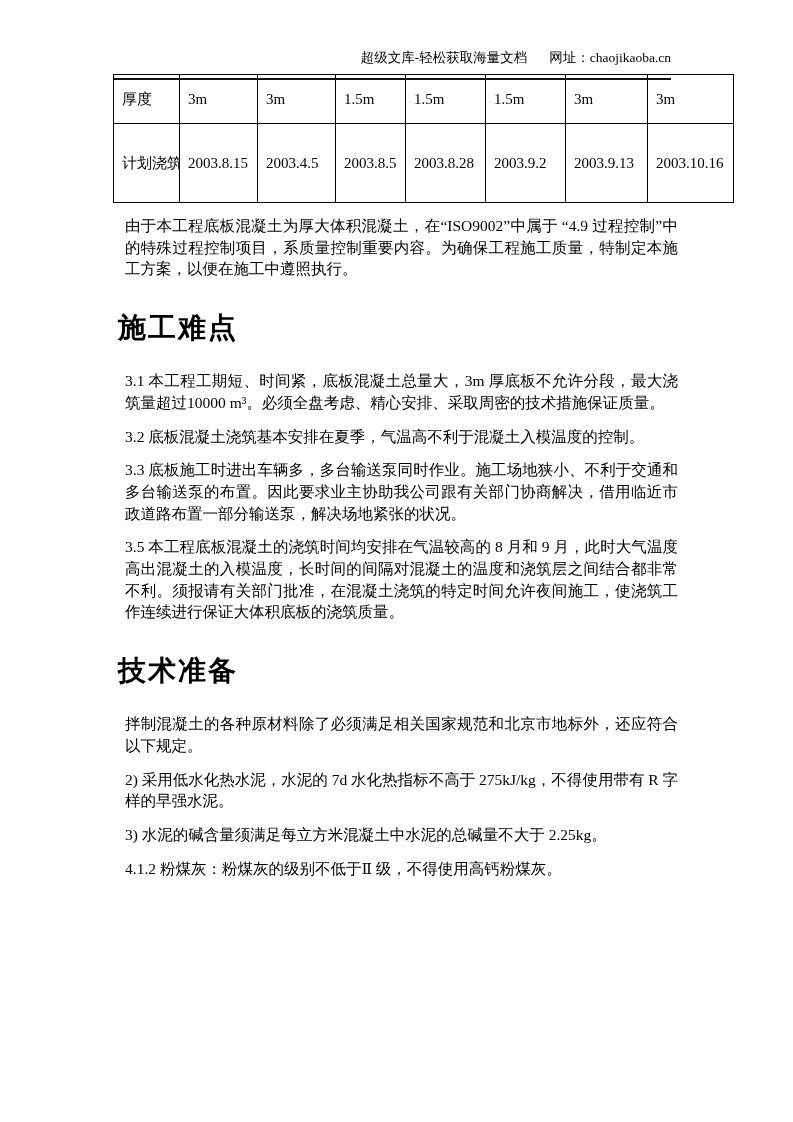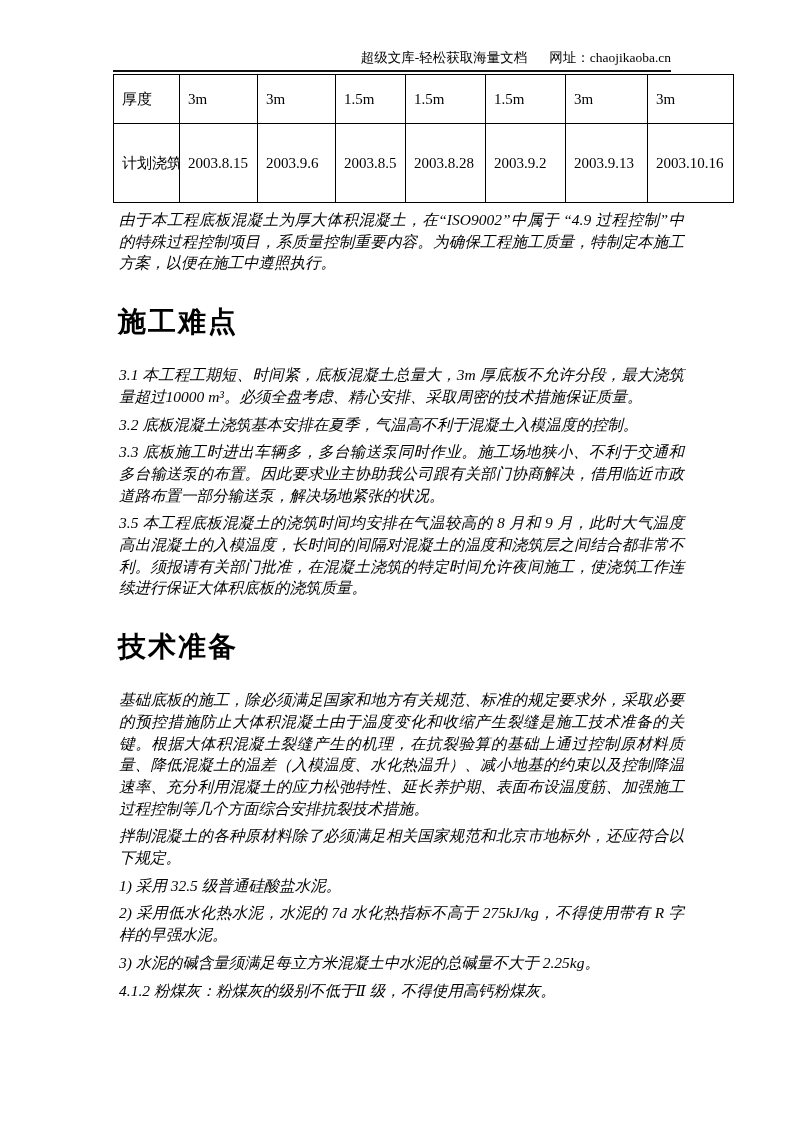--- a/index.html
+++ b/index.html
@@ -12,21 +12,21 @@
     color:#000;
     overflow:hidden;
   }
   
   .doc-header{
     position:absolute;
     left:113px;top:50px;width:558px;
     text-align:right;
     font-size:13.5px;line-height:16px;
     border-bottom:2px solid #111;
-    padding-bottom:4px;
+    padding-bottom:12px;
     white-space:nowrap;
   }
   .doc-header .site{margin-left:22px;}
   
   table.sched{
     position:absolute;left:113px;top:74px;
     width:620px;
     border-collapse:collapse;table-layout:fixed;
     font-size:15px;
   }
@@ -43,21 +43,21 @@
     white-space:normal;
     text-align:justify;
     line-height:22px;
   }
   
   .content{
     position:absolute;left:113px;top:203px;width:577px;
     font-size:15.5px;line-height:21.7px;
     text-align:justify;
   }
-  .content p{margin:6px;font-style:italic;}
+  .content p{margin:12px;}
   .doc-heading{
     font-family:"Liberation Sans","DejaVu Sans",sans-serif;
     font-weight:bold;
     font-size:28px;line-height:44px;
     letter-spacing:2px;
     margin:26px 0 20px 5px;
     text-align:left;
   }
 </style>
 </head>
@@ -87,41 +87,39 @@
       <td>3m</td>
       <td>1.5m</td>
       <td>1.5m</td>
       <td>1.5m</td>
       <td>3m</td>
       <td>3m</td>
     </tr>
     <tr class="r2">
       <td class="rowlabel">计划浇筑时间</td>
       <td>2003.8.15</td>
-      <td>2003.9.6</td>
+      <td>2003.4.5</td>
       <td>2003.8.5</td>
       <td>2003.8.28</td>
       <td>2003.9.2</td>
       <td>2003.9.13</td>
       <td>2003.10.16</td>
     </tr>
   </tbody>
     </table>
 
   <div class="content">
     <p>由于本工程底板混凝土为厚大体积混凝土，在“ISO9002”中属于 “4.9 过程控制”中的特殊过程控制项目，系质量控制重要内容。为确保工程施工质量，特制定本施工方案，以便在施工中遵照执行。</p>
 
     <div class="doc-heading">施工难点</div>
     <p>3.1 本工程工期短、时间紧，底板混凝土总量大，3m 厚底板不允许分段，最大浇筑量超过10000 m³。必须全盘考虑、精心安排、采取周密的技术措施保证质量。</p>
     <p>3.2 底板混凝土浇筑基本安排在夏季，气温高不利于混凝土入模温度的控制。</p>
     <p>3.3 底板施工时进出车辆多，多台输送泵同时作业。施工场地狭小、不利于交通和多台输送泵的布置。因此要求业主协助我公司跟有关部门协商解决，借用临近市政道路布置一部分输送泵，解决场地紧张的状况。</p>
     <p>3.5 本工程底板混凝土的浇筑时间均安排在气温较高的 8 月和 9 月，此时大气温度高出混凝土的入模温度，长时间的间隔对混凝土的温度和浇筑层之间结合都非常不利。须报请有关部门批准，在混凝土浇筑的特定时间允许夜间施工，使浇筑工作连续进行保证大体积底板的浇筑质量。</p>
 
     <div class="doc-heading">技术准备</div>
-    <p>基础底板的施工，除必须满足国家和地方有关规范、标准的规定要求外，采取必要的预控措施防止大体积混凝土由于温度变化和收缩产生裂缝是施工技术准备的关键。根据大体积混凝土裂缝产生的机理，在抗裂验算的基础上通过控制原材料质量、降低混凝土的温差（入模温度、水化热温升）、减小地基的约束以及控制降温速率、充分利用混凝土的应力松弛特性、延长养护期、表面布设温度筋、加强施工过程控制等几个方面综合安排抗裂技术措施。</p>
     <p>拌制混凝土的各种原材料除了必须满足相关国家规范和北京市地标外，还应符合以下规定。</p>
-    <p>1) 采用 32.5 级普通硅酸盐水泥。</p>
     <p>2) 采用低水化热水泥，水泥的 7d 水化热指标不高于 275kJ/kg，不得使用带有 R 字样的早强水泥。</p>
     <p>3) 水泥的碱含量须满足每立方米混凝土中水泥的总碱量不大于 2.25kg。</p>
     <p>4.1.2 粉煤灰：粉煤灰的级别不低于Ⅱ 级，不得使用高钙粉煤灰。</p>
   </div>
 
 </div>
 
 </body></html>

